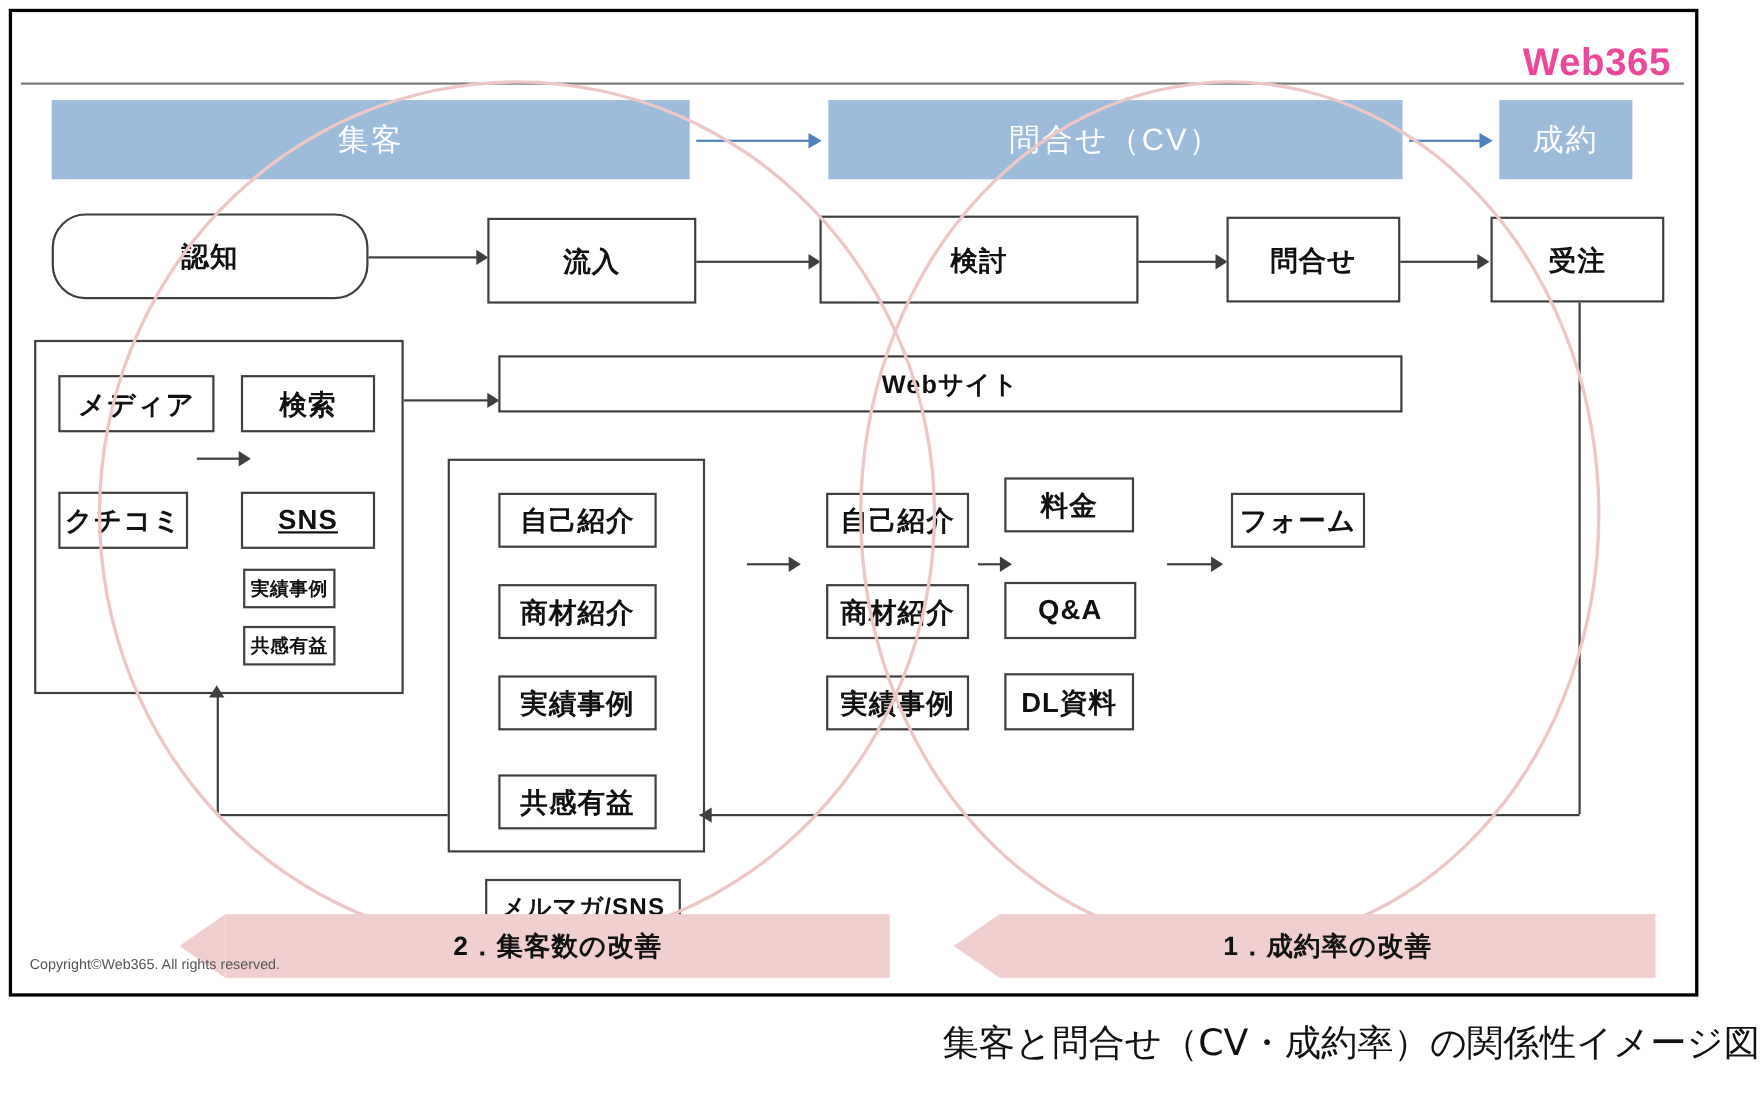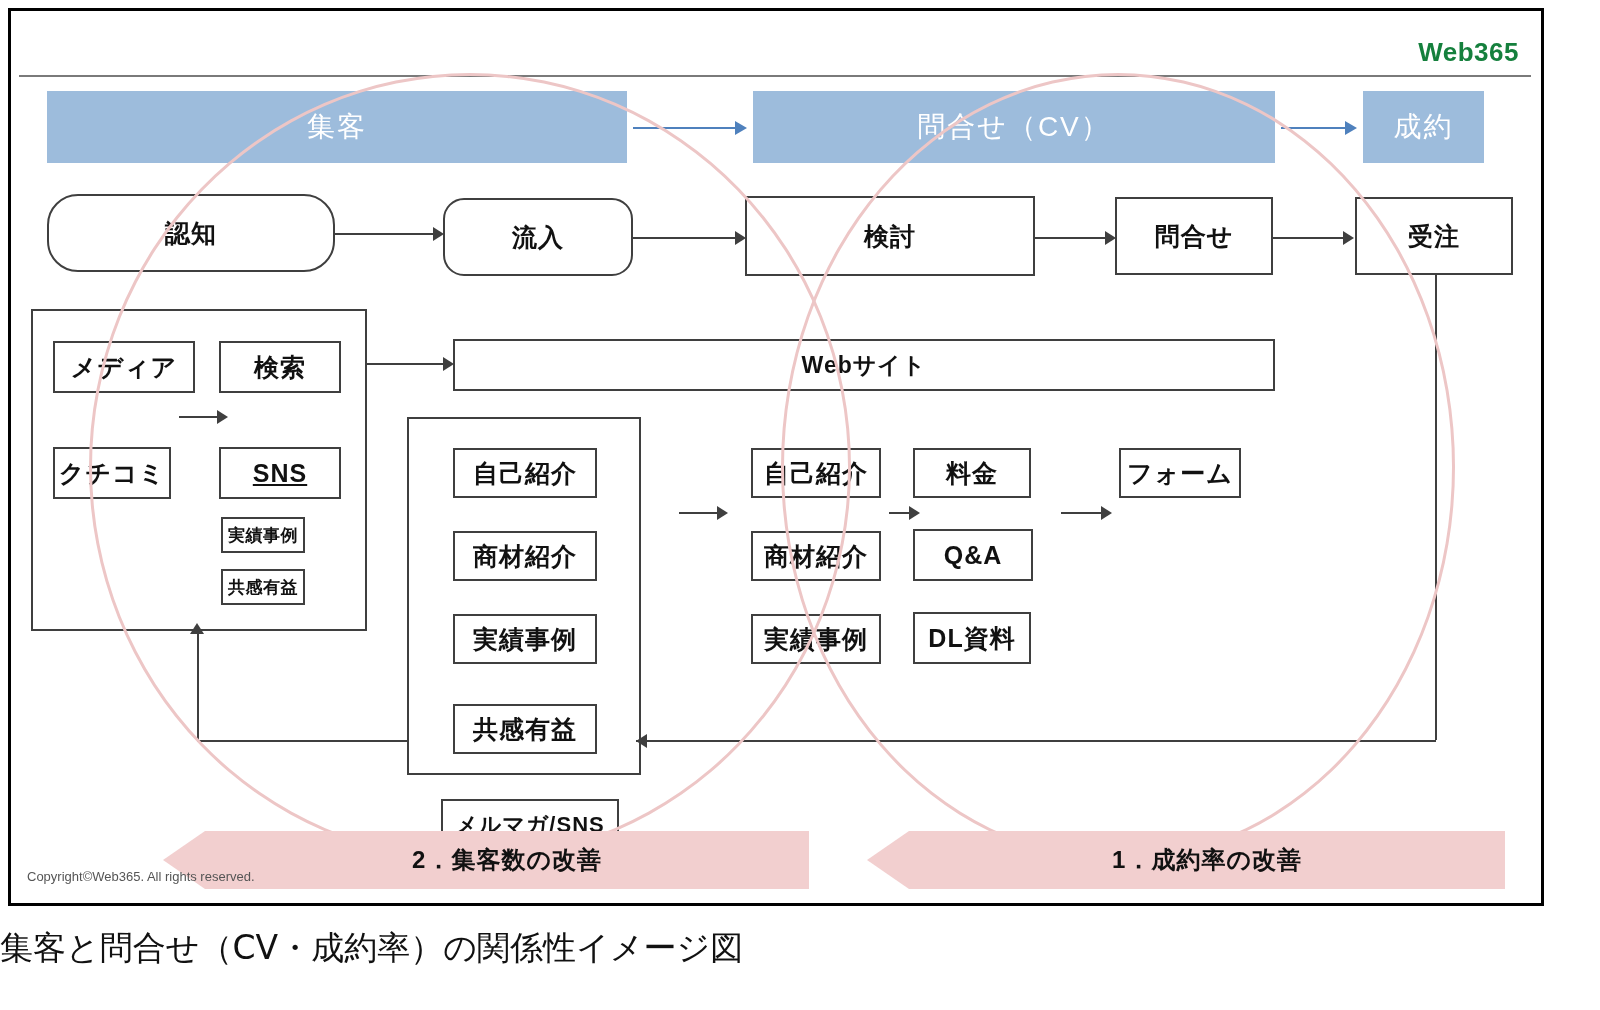--- a/index.html
+++ b/index.html
@@ -17,22 +17,22 @@
   }
   #canvas{position:absolute;inset:0;overflow:hidden;}
 
   
   .hdr-rule{
     position:absolute;left:8px;top:64px;width:1512px;height:0;
     border-top:2px solid #7a7a7a;
   }
   .brand{
     position:absolute;right:22px;top:26px;
-    font-size:26px;font-weight:bold;letter-spacing:0.5px;
-    color:#15803d;
+    font-size:35px;font-weight:bold;letter-spacing:0.5px;
+    color:#ec4899;
   }
 
   
   .venn{
     position:absolute;border-radius:50%;
     border:3px solid #edc6c6;
     background:transparent;
     pointer-events:none;
   }
   #venn-left{left:78px;top:62px;width:756px;height:782px;}
@@ -102,21 +102,21 @@
 
   
   .copyright{
     position:absolute;left:16px;top:858px;
     font-size:13px;color:#555;white-space:nowrap;
   }
 
   
   .caption{
     position:absolute;left:0;top:926px;width:1600px;
-    text-align:left;font-size:33px;color:#111;
+    text-align:right;font-size:33px;color:#111;
     font-family:"DejaVu Sans","Liberation Sans",sans-serif;
   }
 </style>
 </head>
 <body>
 
 <div id="slide">
   <div id="canvas">
 
     <div class="hdr-rule"></div>
@@ -136,21 +136,21 @@
     <div class="bl-arrow" style="left:724px;top:110px;"></div>
     <div class="bl-line" style="left:1270px;top:116px;width:66px;"></div>
     <div class="bl-arrow" style="left:1334px;top:110px;"></div>
 
     <div class="box" style="left:36px;top:183px;width:288px;height:78px;border-radius:31px;">
       <span>認知</span>
     </div>
     <div class="hline" style="left:324px;top:222px;width:100px;"></div>
     <div class="arrow-r" style="left:422px;top:216px;"></div>
 
-    <div class="box" style="left:432px;top:187px;width:190px;height:78px;border-radius:21px;">
+    <div class="box" style="left:432px;top:187px;width:190px;height:78px;">
       <span>流入</span>
     </div>
     <div class="hline" style="left:622px;top:226px;width:104px;"></div>
     <div class="arrow-r" style="left:724px;top:220px;"></div>
 
     <div class="box" style="left:734px;top:185px;width:290px;height:80px;">
       <span>検討</span>
     </div>
     <div class="hline" style="left:1024px;top:226px;width:72px;"></div>
     <div class="arrow-r" style="left:1094px;top:220px;"></div>
@@ -193,21 +193,21 @@
       <span>共感有益</span>
     </div>
 
     <div class="hline" style="left:356px;top:352px;width:78px;"></div>
     <div class="arrow-r" style="left:432px;top:346px;"></div>
 
     <div class="hline" style="left:186px;top:729px;width:210px;"></div>
     <div class="vline" style="left:186px;top:620px;height:110px;"></div>
     <div class="arrow-u" style="left:179px;top:612px;"></div>
 
-    <div class="box wide" style="left:442px;top:328px;width:822px;height:52px;">
+    <div class="box wide" style="left:442px;top:312px;width:822px;height:52px;">
       <span>Webサイト</span>
     </div>
 
     <div class="group" style="left:396px;top:406px;width:234px;height:358px;"></div>
 
     <div class="box" style="left:442px;top:437px;width:144px;height:50px;">
       <span>自己紹介</span>
     </div>
     <div class="box" style="left:442px;top:520px;width:144px;height:50px;">
       <span>商材紹介</span>
@@ -228,21 +228,21 @@
     <div class="box" style="left:740px;top:520px;width:130px;height:50px;">
       <span>商材紹介</span>
     </div>
     <div class="box" style="left:740px;top:603px;width:130px;height:50px;">
       <span>実績事例</span>
     </div>
 
     <div class="hline" style="left:878px;top:501px;width:22px;"></div>
     <div class="arrow-r" style="left:898px;top:495px;"></div>
 
-    <div class="box" style="left:902px;top:437px;width:118px;height:50px;align-items:center;">
+    <div class="box" style="left:902px;top:423px;width:118px;height:50px;align-items:center;">
       <span>料金</span>
     </div>
     <div class="box" style="left:902px;top:518px;width:120px;height:52px;">
       <span>Q&amp;A</span>
     </div>
     <div class="box" style="left:902px;top:601px;width:118px;height:52px;">
       <span>DL資料</span>
     </div>
 
     <div class="hline" style="left:1050px;top:501px;width:42px;"></div>

